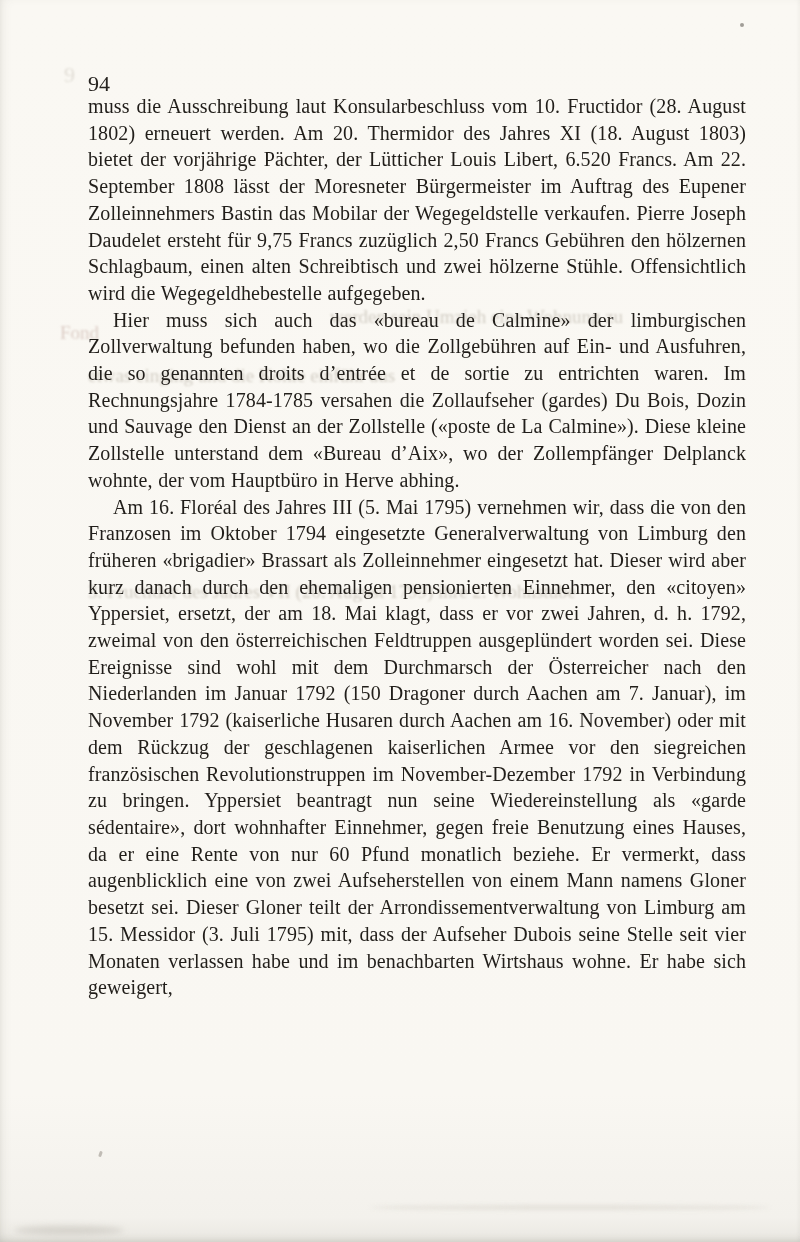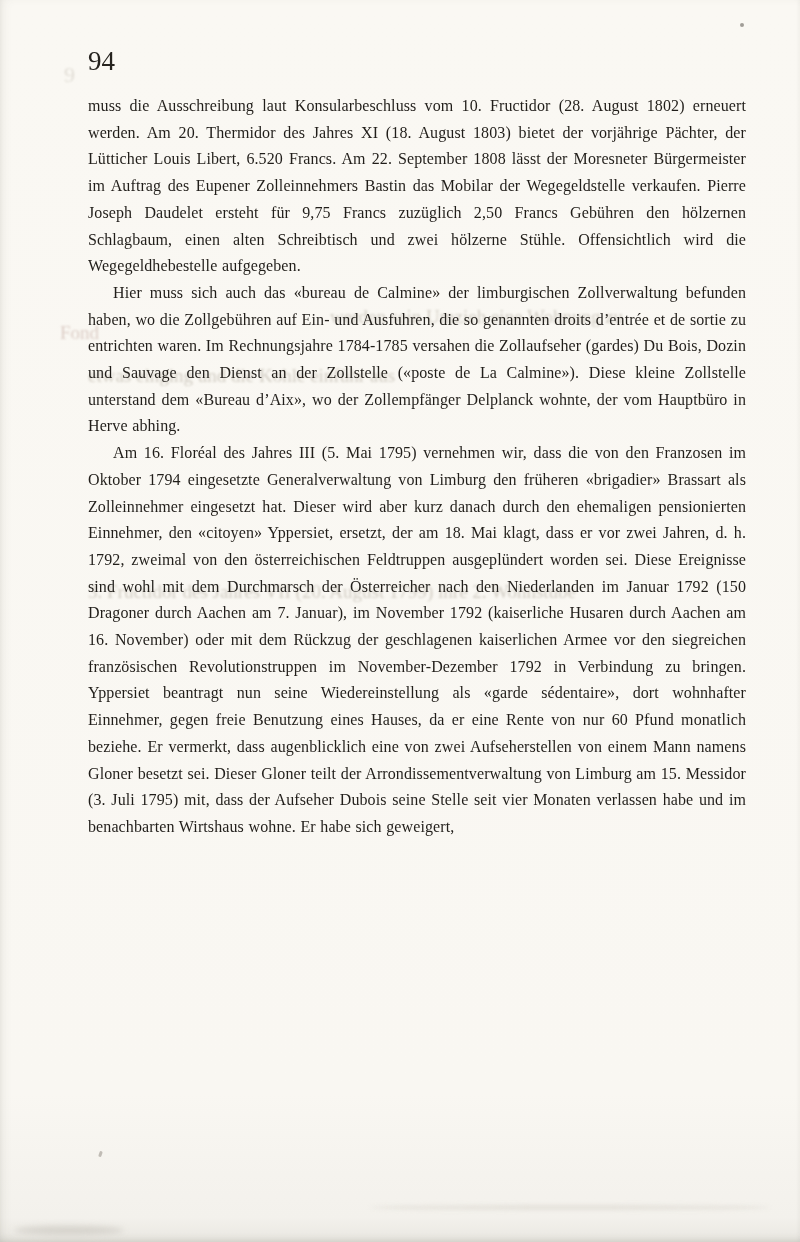--- a/index.html
+++ b/index.html
@@ -17,31 +17,31 @@
     background: linear-gradient(180deg, #faf8f3 0%, #f9f7f2 88%, #f3f1ec 98%, #e9e7e1 100%);
     box-shadow: inset 6px 0 14px -8px rgba(70,70,60,0.18),
                 inset -4px 0 10px -8px rgba(70,70,60,0.10),
                 inset 0 -6px 10px -6px rgba(70,70,60,0.20);
     font-family: "Liberation Serif", "DejaVu Serif", serif;
     color: #211e1a;
   }
   .page-number {
     position: absolute;
     left: 88px;
-    top: 48px;
-    font-size: 27px;
+    top: 71px;
+    font-size: 22px;
     line-height: 26px;
     color: #26231f;
   }
   .body-text {
     position: absolute;
     left: 88px;
     top: 93px;
     width: 658px;
-    font-size: 16px;
+    font-size: 20px;
     line-height: 26.7px;
     text-align: justify;
     letter-spacing: 0.1px;
     word-spacing: 0.5px;
   }
   .para {
     margin: 0;
     padding: 0;
   }
   .para.indent {

